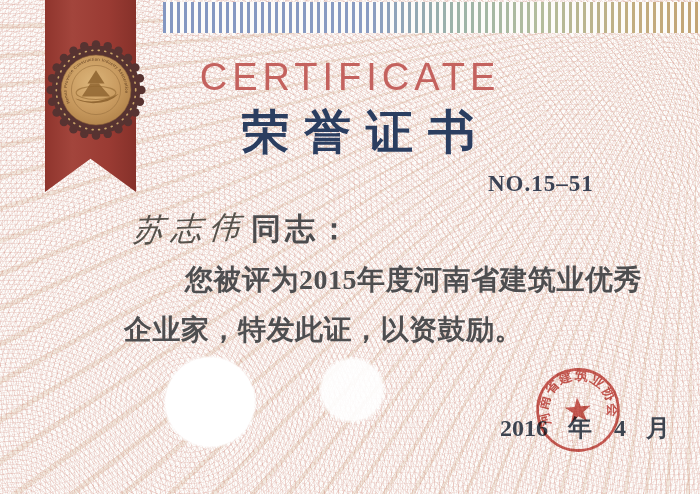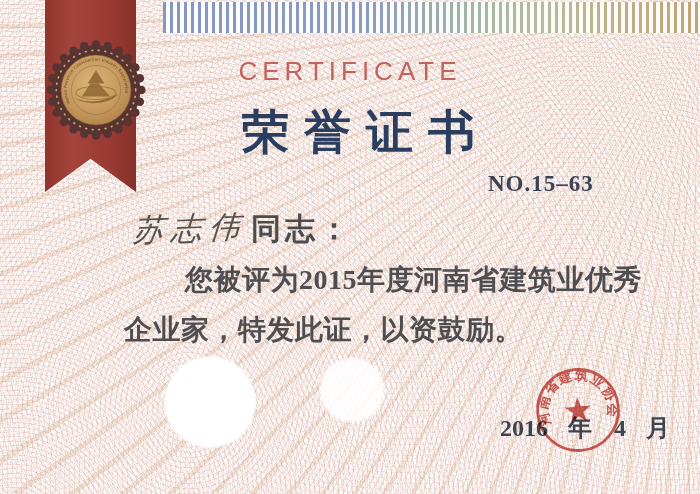--- a/index.html
+++ b/index.html
@@ -36,21 +36,21 @@
     position:absolute;left:45px;top:0;width:91px;height:196px;
     background:linear-gradient(90deg,#8f352d 0%,#a3453c 30%,#9a3b33 70%,#86312a 100%);
     clip-path:polygon(0 0,100% 0,100% 98%,50% 81%,0 98%);
   }
   .medal{position:absolute;left:44px;top:38px;width:104px;height:104px;}
   .medal-ring-text{font-family:"Liberation Sans","DejaVu Sans",sans-serif;font-size:4.4px;letter-spacing:.35px;fill:#5d3c20;}
   
   .title-en{
     position:absolute;left:0;top:56px;width:700px;text-align:center;
     font-family:"Liberation Sans","DejaVu Sans",sans-serif;
-    font-size:26px;font-weight:500;letter-spacing:5px;color:#c4625e;
+    font-size:38px;font-weight:500;letter-spacing:5px;color:#c4625e;
   }
   .title-zh{
     position:absolute;left:16px;top:101px;width:700px;text-align:center;
     font-size:47px;font-weight:bold;letter-spacing:15px;color:#2b3e60;
   }
   .cert-number{
     position:absolute;left:488px;top:171px;
     font-size:23px;font-weight:bold;color:#3a4254;letter-spacing:1px;
   }
   .salute-row{position:absolute;left:133px;top:208px;white-space:nowrap;}
@@ -136,21 +136,21 @@
       <path d="M33 64 Q55 72 79 59 Q70 69 52 69 Q39 68 33 64 Z" opacity="0.95"></path>
       <ellipse cx="55" cy="58" rx="21" ry="7" fill="none" stroke="#8f6531" stroke-width="1.2" opacity="0.6"></ellipse>
     </g>
     <text class="medal-ring-text">
       <textPath href="#medalTextPath" startOffset="2">Henan Province Construction Industry Association</textPath>
     </text>
   </svg>
 
   <div class="title-en">CERTIFICATE</div>
   <div class="title-zh">荣誉证书</div>
-  <div class="cert-number">NO.15–63</div>
+  <div class="cert-number">NO.15–51</div>
 
   <div class="salute-row">
     <span class="recipient-name">苏志伟</span>
     <span class="salutation">同志：</span>
   </div>
 
   <div class="body-line body-line1">您被评为2015年度河南省建筑业优秀</div>
   <div class="body-line body-line2">企业家，特发此证，以资鼓励。</div>
 
   <div class="date-row">

